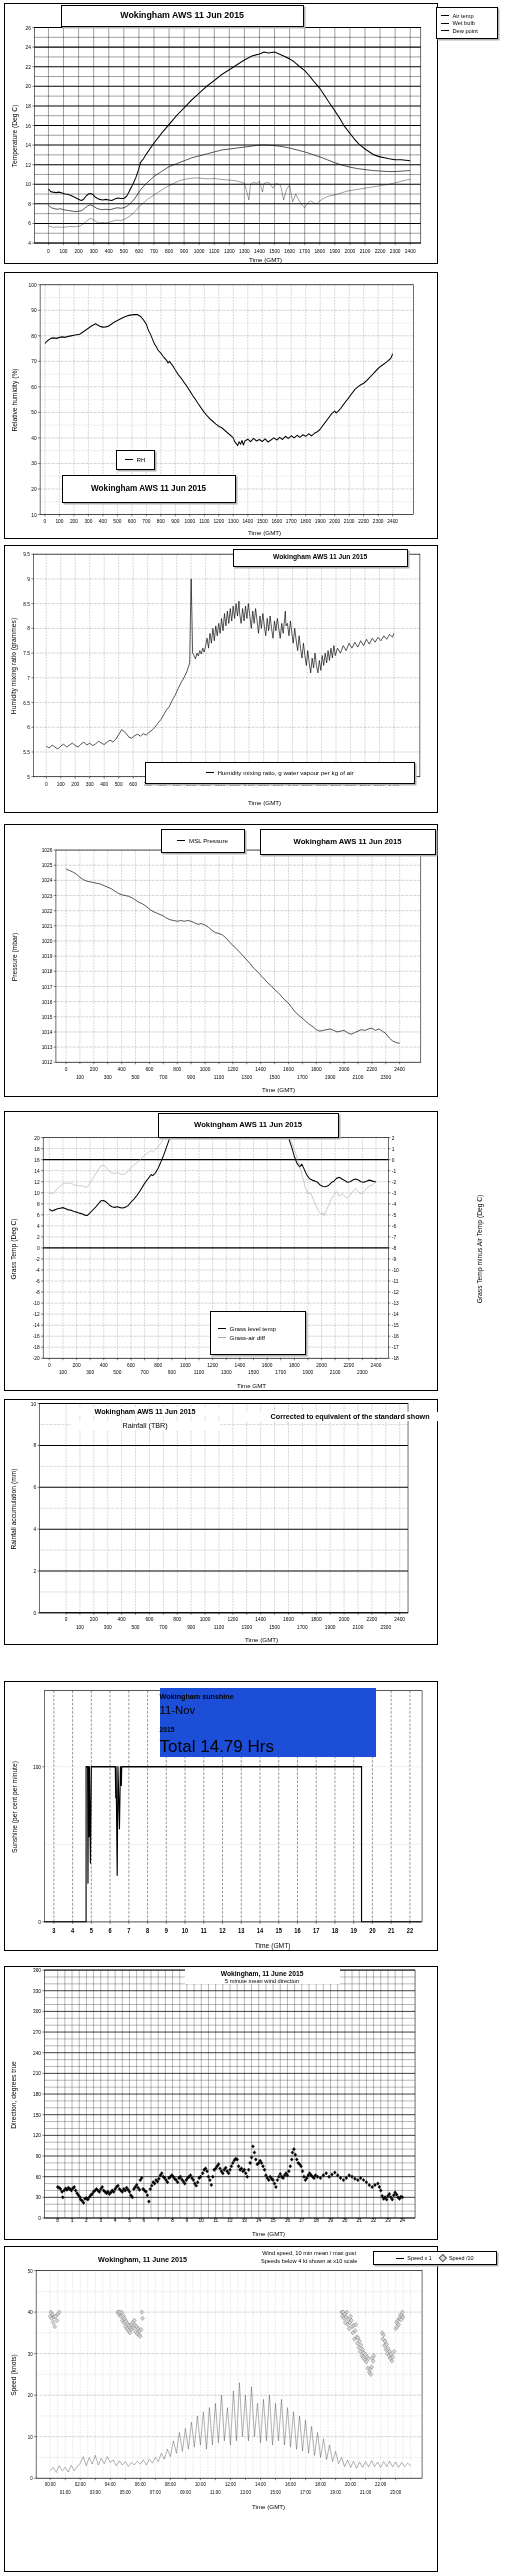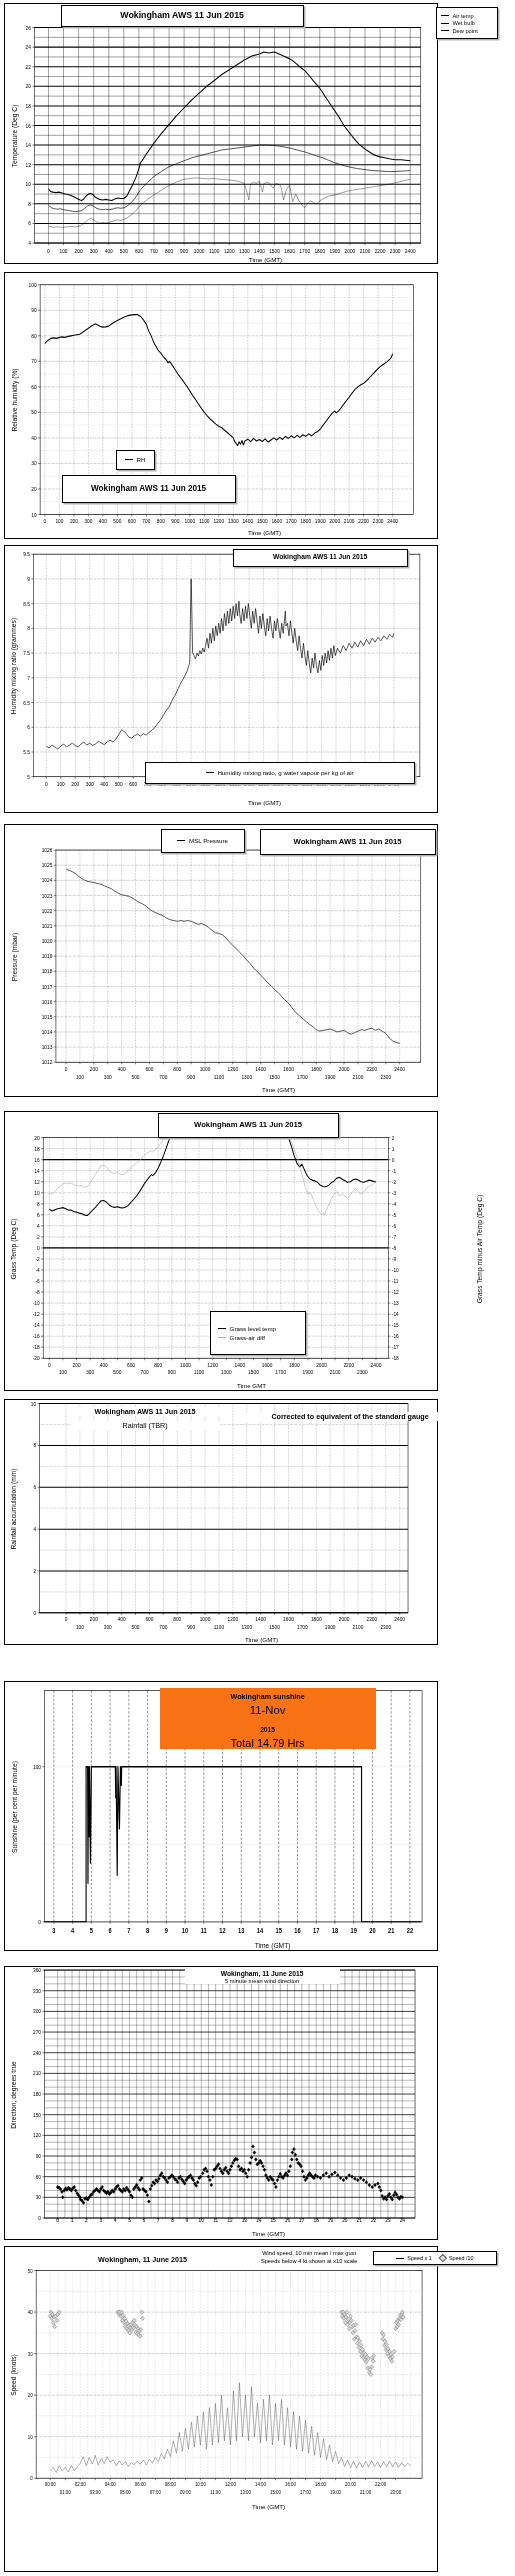--- a/index.html
+++ b/index.html
@@ -32,23 +32,23 @@
   .c4-title{left:255px;top:3.6px;width:174px;height:24px;font-size:7.7px;font-weight:bold;line-height:23px;}
   .c4-ylab{left:9.3px;top:132px;} .c4-xlab{left:212px;top:261px;}
   .c5-title{left:153px;top:1px;width:179px;height:23px;font-size:7.7px;font-weight:bold;line-height:21.6px;}
   .c5-leg{left:205px;top:199px;width:96px;height:44px;padding-left:7.2px;} .c5-leg .li{font-size:6.2px;}
   .c5-ylab{left:8.2px;top:137px;} .c5-y2lab{left:474px;top:137px;}
   .c5-xlab{left:185px;top:270px;}
   .c6-t1{position:absolute;left:66px;top:7.2px;width:149px;background:#fff;font-size:7.2px;font-weight:bold;text-align:center;}
   .c6-t2{position:absolute;left:66px;top:20.6px;width:149px;background:#fff;font-size:7.2px;font-weight:normal;text-align:center;}
   .c6-t3{position:absolute;left:233px;top:12.4px;width:225px;background:#fff;font-size:7.2px;font-weight:bold;text-align:center;}
   .c6-ylab{left:8.2px;top:109px;} .c6-xlab{left:195px;top:236px;}
-  .c7-head{position:absolute;left:155px;top:6.2px;width:216px;background:#f97316;text-align:center;}
+  .c7-head{position:absolute;left:155px;top:6.2px;width:216px;background:#1d4ed8;}
   .c7-l1{font-size:7.2px;font-weight:bold;margin-top:4.1px;} .c7-l2{font-size:11.3px;margin-top:3.1px;}
-  .c7-l3{font-size:6.7px;font-weight:bold;margin-top:9.3px;} .c7-l4{font-size:11px;margin-top:4.1px;}
+  .c7-l3{font-size:6.7px;font-weight:bold;margin-top:9.3px;} .c7-l4{font-size:17px;margin-top:4.1px;}
   .c7-ylab{left:9.3px;top:125px;} .c7-xlab{left:206px;top:260px;font-size:6.7px;}
   .c8-head{position:absolute;left:180px;top:1px;width:155px;background:#fff;text-align:center;}
   .c8-l1{font-size:6.7px;font-weight:bold;margin-top:2.1px;} .c8-l2{font-size:5.7px;margin-top:1px;}
   .c8-ylab{left:8.2px;top:128px;} .c8-xlab{left:202px;top:263px;}
   .c9-title{position:absolute;left:66px;top:8.2px;width:144px;text-align:center;font-size:7.2px;font-weight:bold;}
   .c9-notes{position:absolute;left:222px;top:3.1px;width:165px;text-align:center;font-size:5.7px;line-height:7.7px;}
   .c9-leg{left:368px;top:4.1px;width:124px;height:14.4px;flex-direction:row;gap:8.2px;align-items:center;justify-content:center;}
   .c9-leg .li{font-size:5.4px;}
   .c9-ylab{left:8.2px;top:128px;} .c9-xlab{left:202px;top:256px;}
 </style>
@@ -946,21 +946,21 @@
         <clipPath id="clip5">
           <rect x="78" y="6" width="841" height="412"></rect>
         </clipPath>
       </defs>
       <g clip-path="url(#clip5)">
         <path d="M 139.0 417.0 L 899.0 417.0" fill="none" stroke="#000" stroke-width="2.6" stroke-linejoin="round"></path>
       </g>
     </svg>
   <div class="c6-t1">Wokingham AWS 11 Jun 2015</div>
   <div class="c6-t2">Rainfall (TBR)</div>
-  <div class="c6-t3">Corrected to equivalent of the standard gauge</div>
+  <div class="c6-t3">Corrected to equivalent of the standard shown</div>
   <div class="ylab c6-ylab">Rainfall accumulation (mm)</div>
   <div class="xlab c6-xlab">Time (GMT)</div>
 </section>
 
 <section class="panel" id="p7">
   <svg viewBox="0 0 984 525" preserveAspectRatio="none">
       <g>
         <line x1="111.33995037220843" y1="17" x2="111.33995037220843" y2="470" stroke="#222" stroke-width="1" stroke-dasharray="5 3"></line>
         <line x1="154.01985111662532" y1="17" x2="154.01985111662532" y2="470" stroke="#222" stroke-width="1" stroke-dasharray="5 3"></line>
         <line x1="196.6997518610422" y1="17" x2="196.6997518610422" y2="470" stroke="#222" stroke-width="1" stroke-dasharray="5 3"></line>

